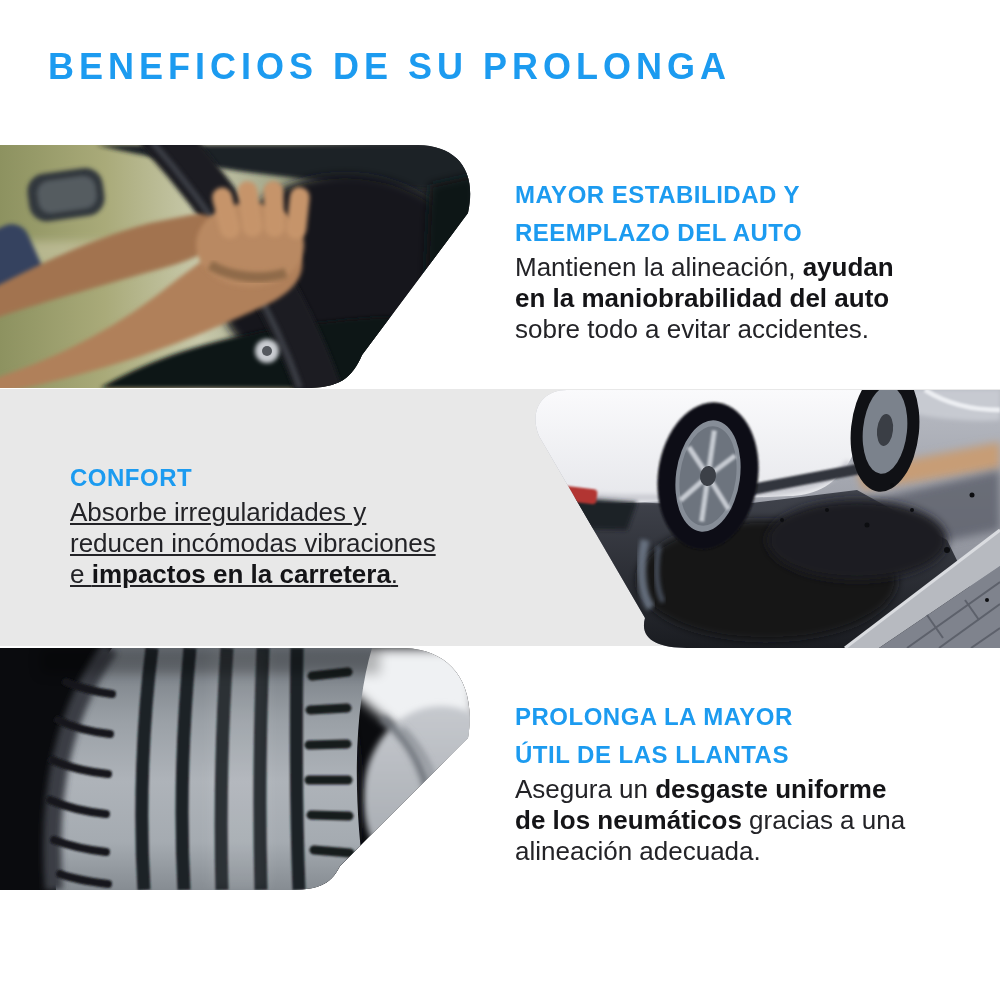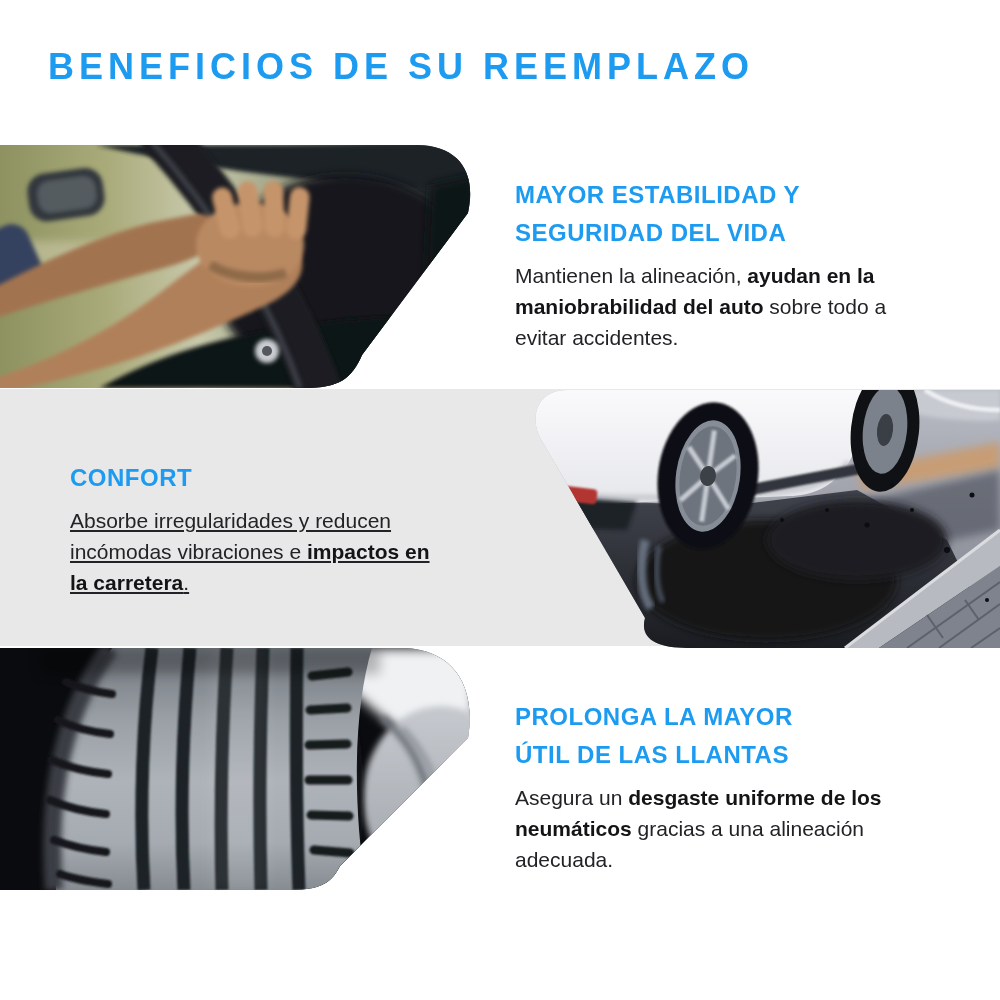--- a/index.html
+++ b/index.html
@@ -40,36 +40,36 @@
   .benefit-t3 { left: 515px; top: 698px; width: 400px; }
   .benefit-heading {
     font-size: 24px;
     font-weight: 800;
     line-height: 38px;
     letter-spacing: 0.5px;
     color: #1c9bf0;
     white-space: nowrap;
   }
   .benefit-body {
-    margin-top: 8px;
-    font-size: 21px;
+    margin-top: 0;
+    font-size: 26px;
     line-height: 31px;
     color: #232327;
   }
   .benefit-t1 .benefit-body { width: 400px; }
   .benefit-t2 .benefit-body { width: 370px; text-decoration: underline; }
   .benefit-t3 .benefit-body { width: 395px; }
   .benefit-body strong { font-weight: 700; color: #141417; }
 </style>
 </head>
 <body>
 
 <div class="page">
 
-  <div class="title">BENEFICIOS DE SU REEMPLAZO</div>
+  <div class="title">BENEFICIOS DE SU PROLONGA</div>
 
   <div class="gray-band"></div>
 
   <svg class="photo photo-1" width="475" height="243" viewBox="0 0 475 243">
     <defs>
       <clipPath id="p1clip">
         <path d="M0,0 H418 C458,1 477,26 468,68 L362,210 C352,233 340,243 305,243 H0 Z"></path>
       </clipPath>
       <linearGradient id="p1bg" x1="0" y1="0" x2="1" y2="0">
         <stop offset="0" stop-color="#8d9260"></stop>
@@ -268,21 +268,21 @@
           <path d="M314,202 L350,205"></path>
         </g>
         <rect x="210" y="0" width="60" height="242" fill="#ffffff" opacity="0.07" filter="url(#p3f6)"></rect>
         <rect x="40" y="0" width="340" height="26" fill="#000000" opacity="0.25" filter="url(#p3f6)"></rect>
       </g>
     </g>
   </svg>
 
   <div class="benefit benefit-t1">
     <div class="benefit-heading">MAYOR ESTABILIDAD Y</div>
-    <div class="benefit-heading">SEGURIDAD DEL VIDA</div>
+    <div class="benefit-heading">REEMPLAZO DEL AUTO</div>
     <div class="benefit-body"><span>Mantienen la alineación, </span><strong>ayudan en la maniobrabilidad del auto</strong><span> sobre todo a evitar accidentes.</span></div>
   </div>
 
   <div class="benefit benefit-t2">
     <div class="benefit-heading">CONFORT</div>
     <div class="benefit-body"><span>Absorbe irregularidades y reducen incómodas vibraciones e </span><strong>impactos en la carretera</strong><span>.</span></div>
   </div>
 
   <div class="benefit benefit-t3">
     <div class="benefit-heading">PROLONGA LA MAYOR</div>

